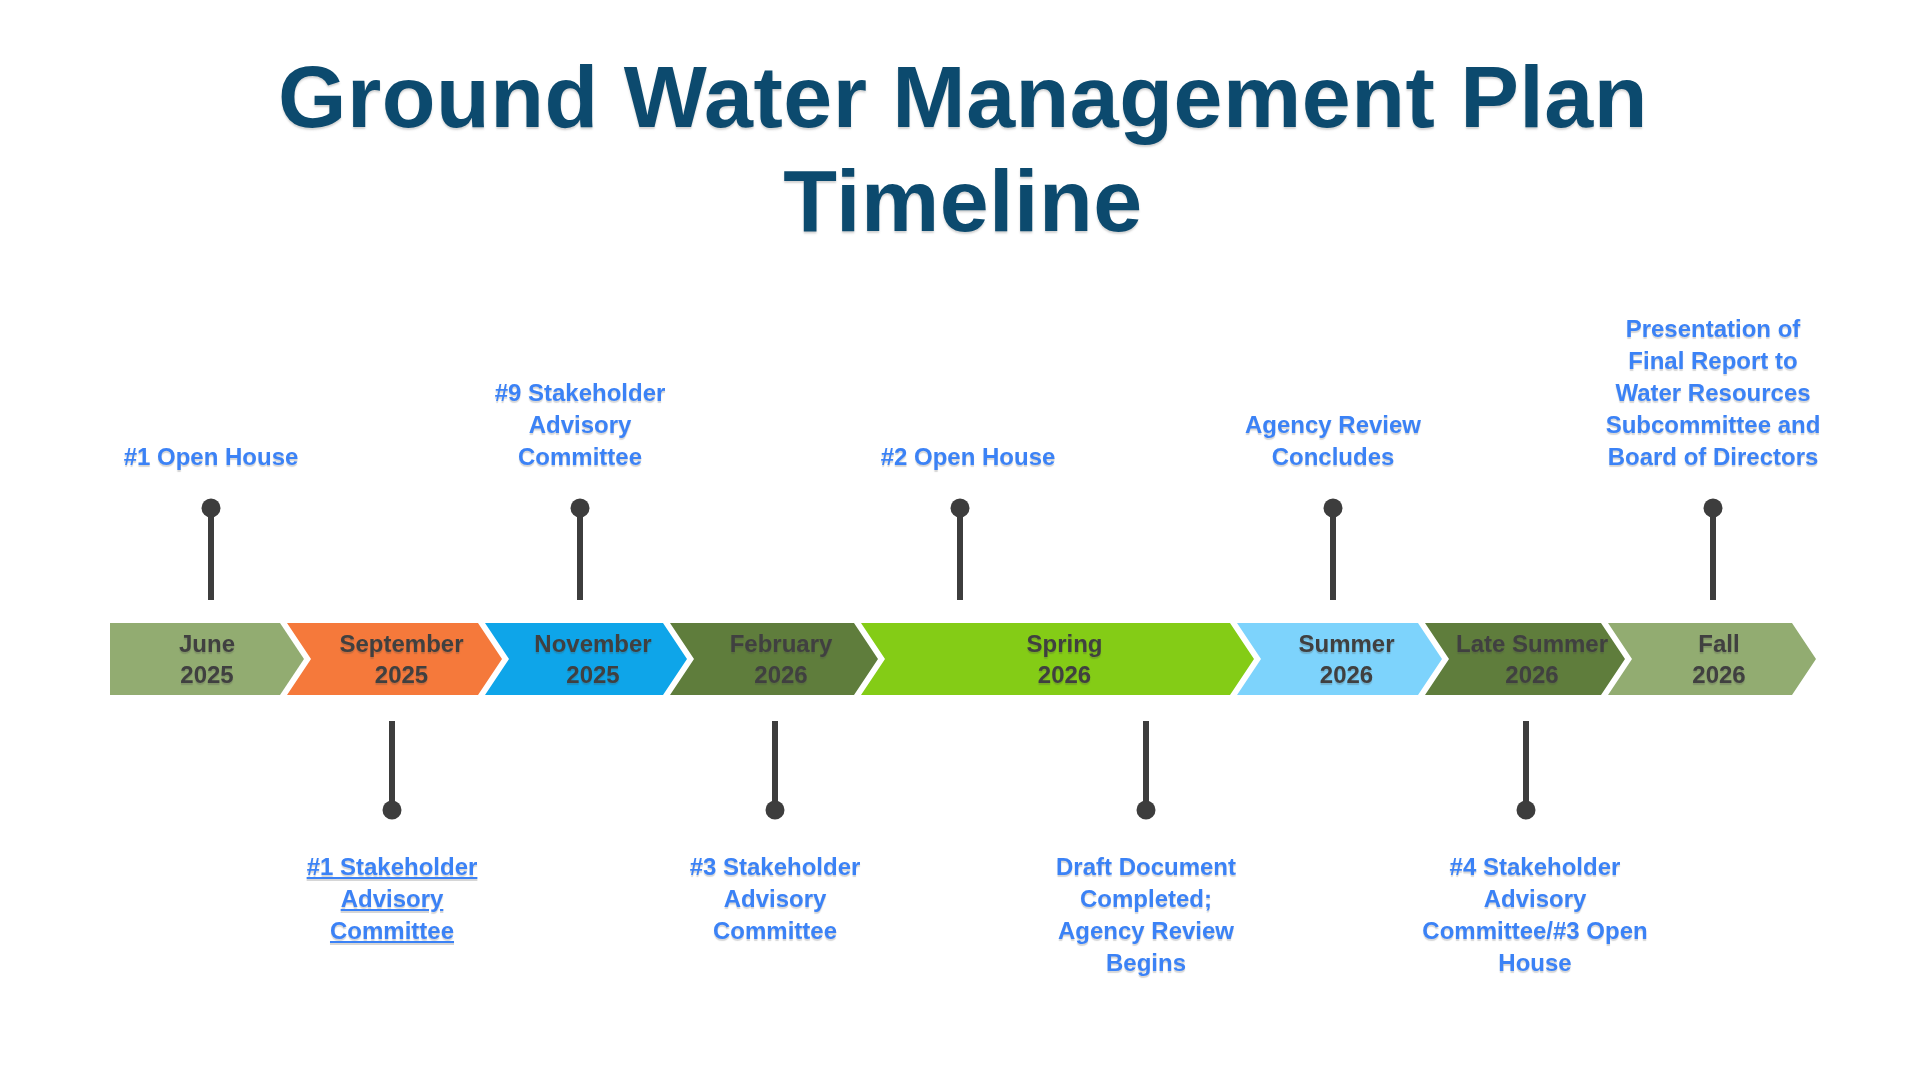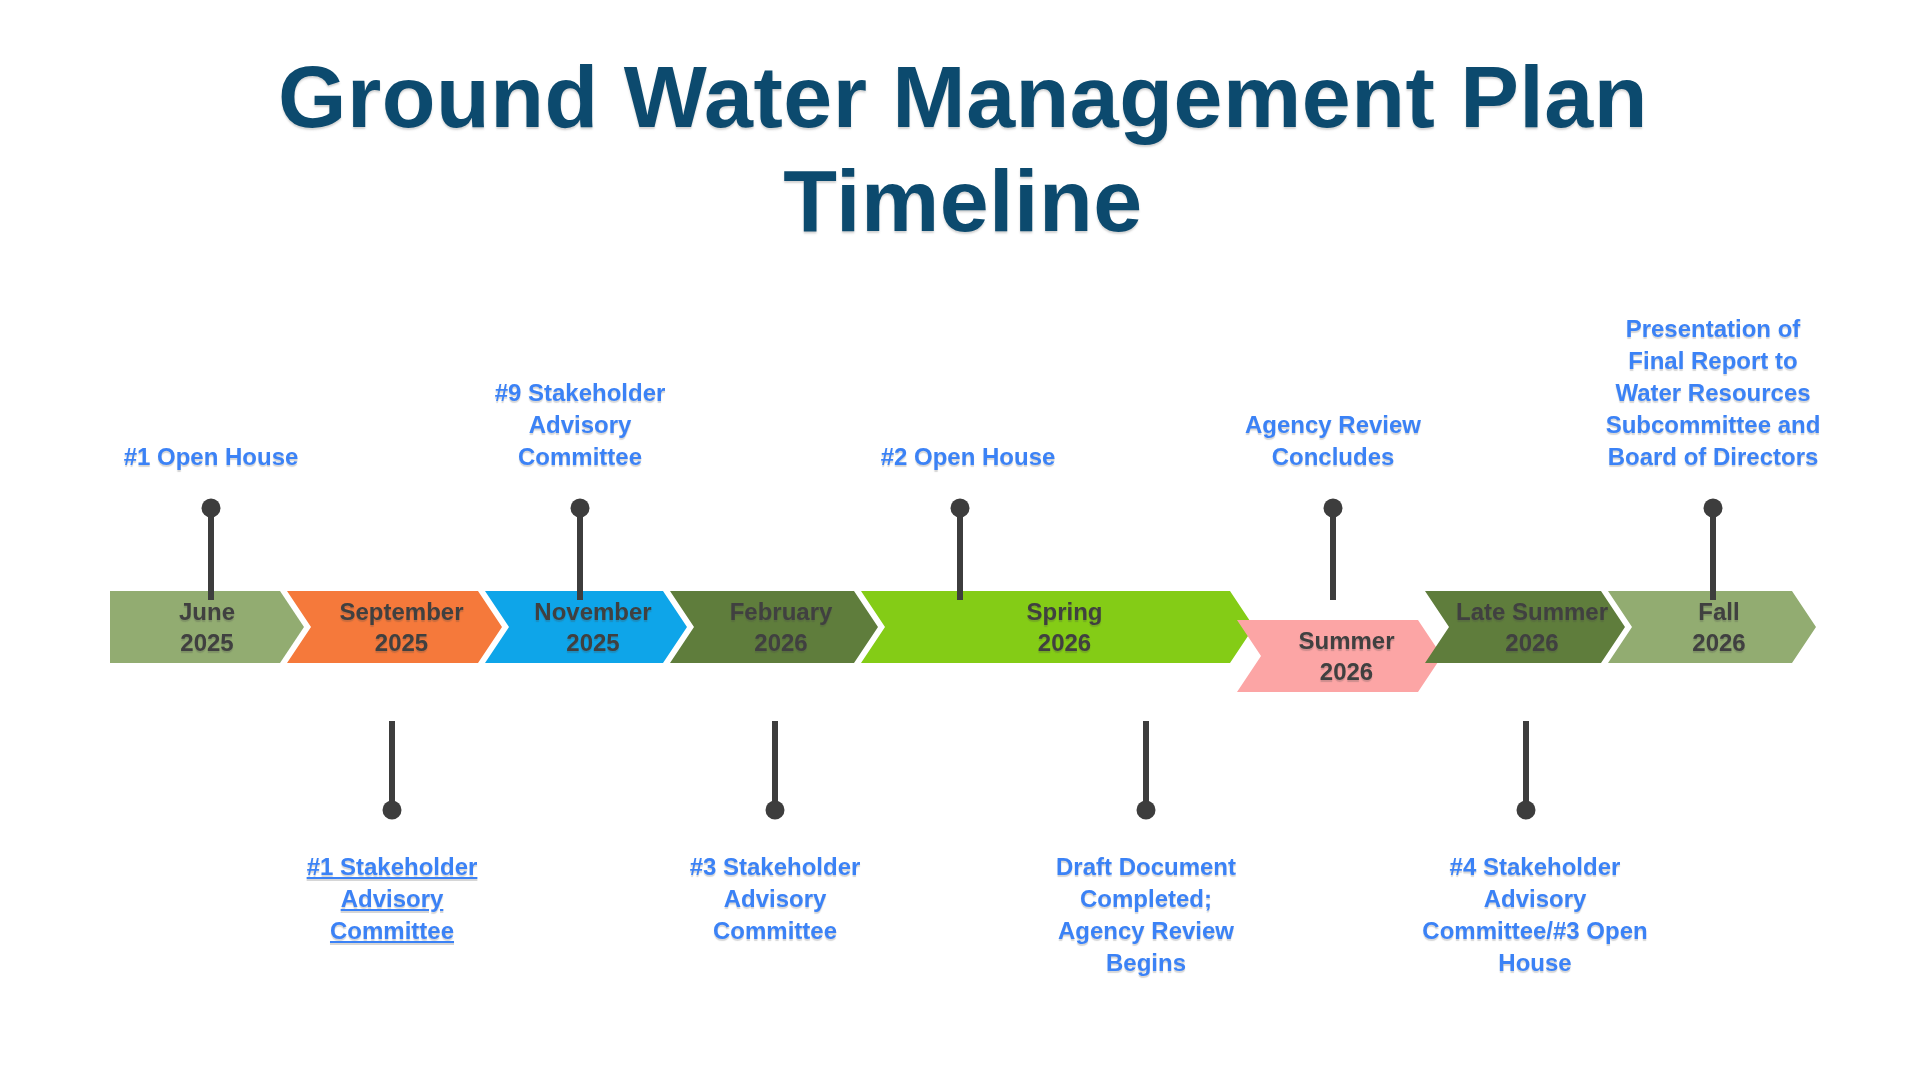--- a/index.html
+++ b/index.html
@@ -22,21 +22,21 @@
     line-height: 104px;
     font-weight: bold;
     letter-spacing: 0.5px;
     color: #0c4a6e;
     white-space: pre-line;
     text-shadow: 0 2px 2px rgba(80,80,80,0.25);
   }
   .bar {
     position: absolute;
     left: 110px;
-    top: 591px;
+    top: 623px;
     width: 1708px;
     height: 52px;
     display: flex;
   }
   .seg {
     height: 72px;
     box-sizing: border-box;
     margin-left: -17px;
     padding-left: 14px;
     display: flex;
@@ -110,21 +110,21 @@
 2025</div>
       </div>
       <div class="seg" style="flex: 0 0 208px; background: rgb(95, 125, 60);">
         <div class="seg-label">February
 2026</div>
       </div>
       <div class="seg" style="flex: 0 0 393px; background: #84cc16;">
         <div class="seg-label">Spring
 2026</div>
       </div>
-      <div class="seg" style="flex: 0 0 205px; background: #fca5a5; margin-top: 29px;">
+      <div class="seg" style="flex: 0 0 205px; background: #7dd3fc;">
         <div class="seg-label">Summer
 2026</div>
       </div>
       <div class="seg" style="flex: 0 0 200px; background: rgb(95, 125, 60);">
         <div class="seg-label">Late Summer
 2026</div>
       </div>
       <div class="seg" style="flex: 0 0 208px; background: rgb(146, 172, 113); justify-content: center;">
         <div class="seg-label">Fall
 2026</div>

